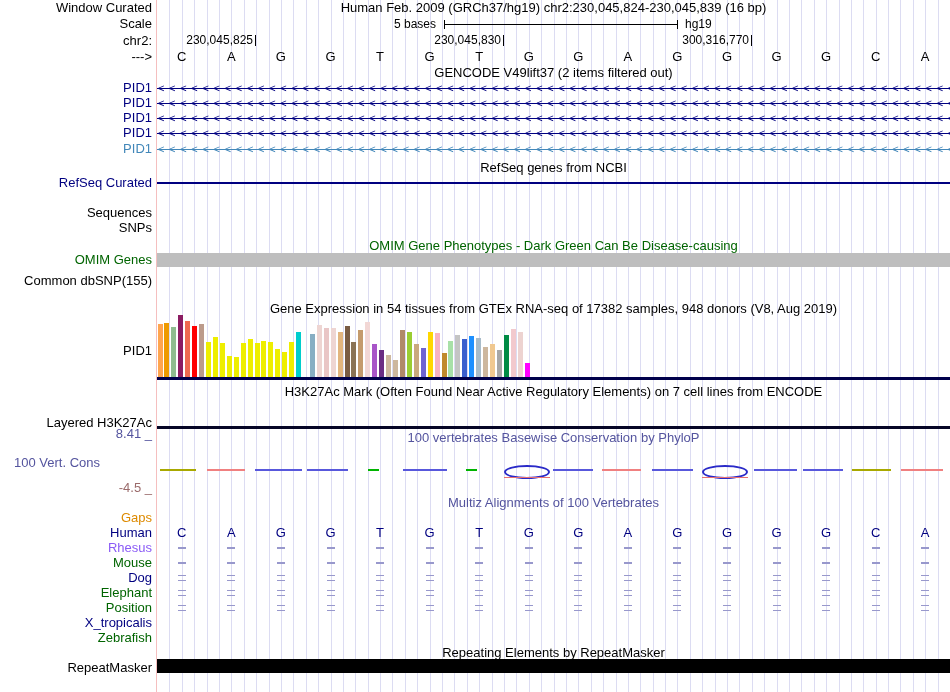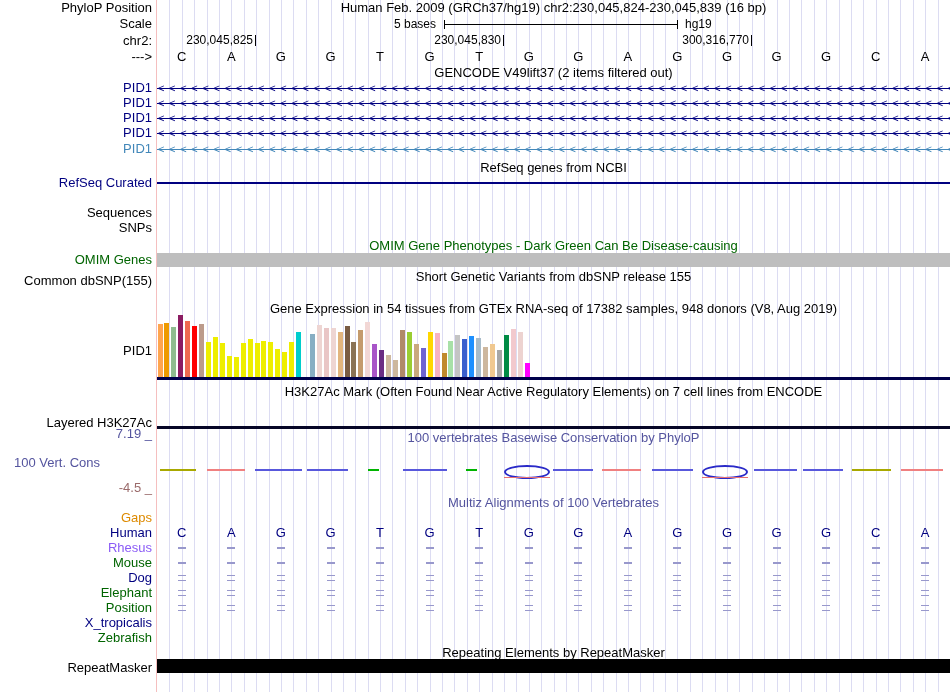--- a/index.html
+++ b/index.html
@@ -97,21 +97,21 @@
       <div class="gridline" style="left: 850.9px;"></div>
       <div class="gridline" style="left: 863.3px;"></div>
       <div class="gridline" style="left: 875.7px;"></div>
       <div class="gridline" style="left: 888px;"></div>
       <div class="gridline" style="left: 900.4px;"></div>
       <div class="gridline" style="left: 912.8px;"></div>
       <div class="gridline" style="left: 925.2px;"></div>
       <div class="gridline" style="left: 937.6px;"></div>
     </div>
 
-  <div class="lbl" style="top:1px;">PhyloP Position</div>
+  <div class="lbl" style="top:1px;">Window Curated</div>
   <div class="title" style="top:1px;">Human Feb. 2009 (GRCh37/hg19)   chr2:230,045,824-230,045,839 (16 bp)</div>
 
   <div class="lbl" style="top:17px;">Scale</div>
   <div class="small" style="position:absolute;left:380px;top:18px;width:56px;text-align:right;">5 bases</div>
   <div class="scale-line" style="left:444px;width:234px;"></div>
   <div class="scale-tick" style="left:444px;"></div>
   <div class="scale-tick" style="left:677px;"></div>
   <div class="small" style="position:absolute;left:685px;top:18px;">hg19</div>
 
   <div class="lbl" style="top:34px;">chr2:</div>
@@ -179,21 +179,20 @@
   <div class="lbl navy" style="top:176px;">RefSeq Curated</div>
   <div class="hbar" style="top:182px;height:2px;background:#000080;"></div>
 
   <div class="lbl" style="top:206px;">Sequences</div>
   <div class="lbl" style="top:221px;">SNPs</div>
 
   <div class="title green" style="top:239px;">OMIM Gene Phenotypes - Dark Green Can Be Disease-causing</div>
   <div class="lbl green" style="top:253px;">OMIM Genes</div>
   <div class="hbar" style="top:253px;height:14px;background:#BEBEBE;"></div>
 
-  <div class="title" style="top:270px;">Short Genetic Variants from dbSNP release 155</div>
   <div class="lbl" style="top:274px;">Common dbSNP(155)</div>
 
   <div class="title" style="top:302px;">Gene Expression in 54 tissues from GTEx RNA-seq of 17382 samples, 948 donors (V8, Aug 2019)</div>
   <div class="lbl" style="top:344px;">PID1</div>
   <div id="gtex-bars">
       <div class="gtex-bar" style="left: 157.5px; top: 324px; height: 53px; background: rgb(255, 165, 79);"></div>
       <div class="gtex-bar" style="left: 164.4px; top: 323px; height: 54px; background: rgb(238, 154, 0);"></div>
       <div class="gtex-bar" style="left: 171.4px; top: 327px; height: 50px; background: rgb(143, 188, 143);"></div>
       <div class="gtex-bar" style="left: 178.3px; top: 315px; height: 62px; background: rgb(139, 28, 98);"></div>
       <div class="gtex-bar" style="left: 185.2px; top: 321px; height: 56px; background: rgb(238, 106, 80);"></div>
@@ -245,21 +244,21 @@
       <div class="gtex-bar" style="left: 510.7px; top: 329px; height: 48px; background: rgb(242, 201, 205);"></div>
       <div class="gtex-bar" style="left: 517.6px; top: 332px; height: 45px; background: rgb(237, 211, 208);"></div>
       <div class="gtex-bar" style="left: 524.6px; top: 363px; height: 14px; background: rgb(255, 0, 255);"></div>
     </div>
   <div class="hbar" style="top:377px;height:3px;background:#00004B;"></div>
 
   <div class="title" style="top:385px;">H3K27Ac Mark (Often Found Near Active Regulatory Elements) on 7 cell lines from ENCODE</div>
   <div class="lbl" style="top:416px;">Layered H3K27Ac</div>
   <div class="hbar" style="top:426px;height:3px;background:#060626;"></div>
 
-  <div class="lbl slate" style="top:427px;">7.19 _</div>
+  <div class="lbl slate" style="top:427px;">8.41 _</div>
   <div class="title slate" style="top:431px;">100 vertebrates Basewise Conservation by PhyloP</div>
   <div class="slate" style="position:absolute;left:14px;top:456px;font-size:13px;line-height:14px;">100 Vert. Cons</div>
   <div class="lbl maroon" style="top:481px;">-4.5 _</div>
   <div id="cons-wiggle">
       <div class="cons-seg" style="left: 160px; top: 469px; width: 36px; background: rgb(168, 168, 0);"></div>
       <div class="cons-seg" style="left: 207px; top: 469px; width: 38px; background: rgb(240, 128, 128);"></div>
       <div class="cons-seg" style="left: 255px; top: 469px; width: 47px; background: rgb(88, 88, 220);"></div>
       <div class="cons-seg" style="left: 307px; top: 469px; width: 41px; background: rgb(88, 88, 220);"></div>
       <div class="cons-seg" style="left: 368px; top: 469px; width: 11px; background: rgb(0, 180, 0);"></div>
       <div class="cons-seg" style="left: 403px; top: 469px; width: 44px; background: rgb(88, 88, 220);"></div>

